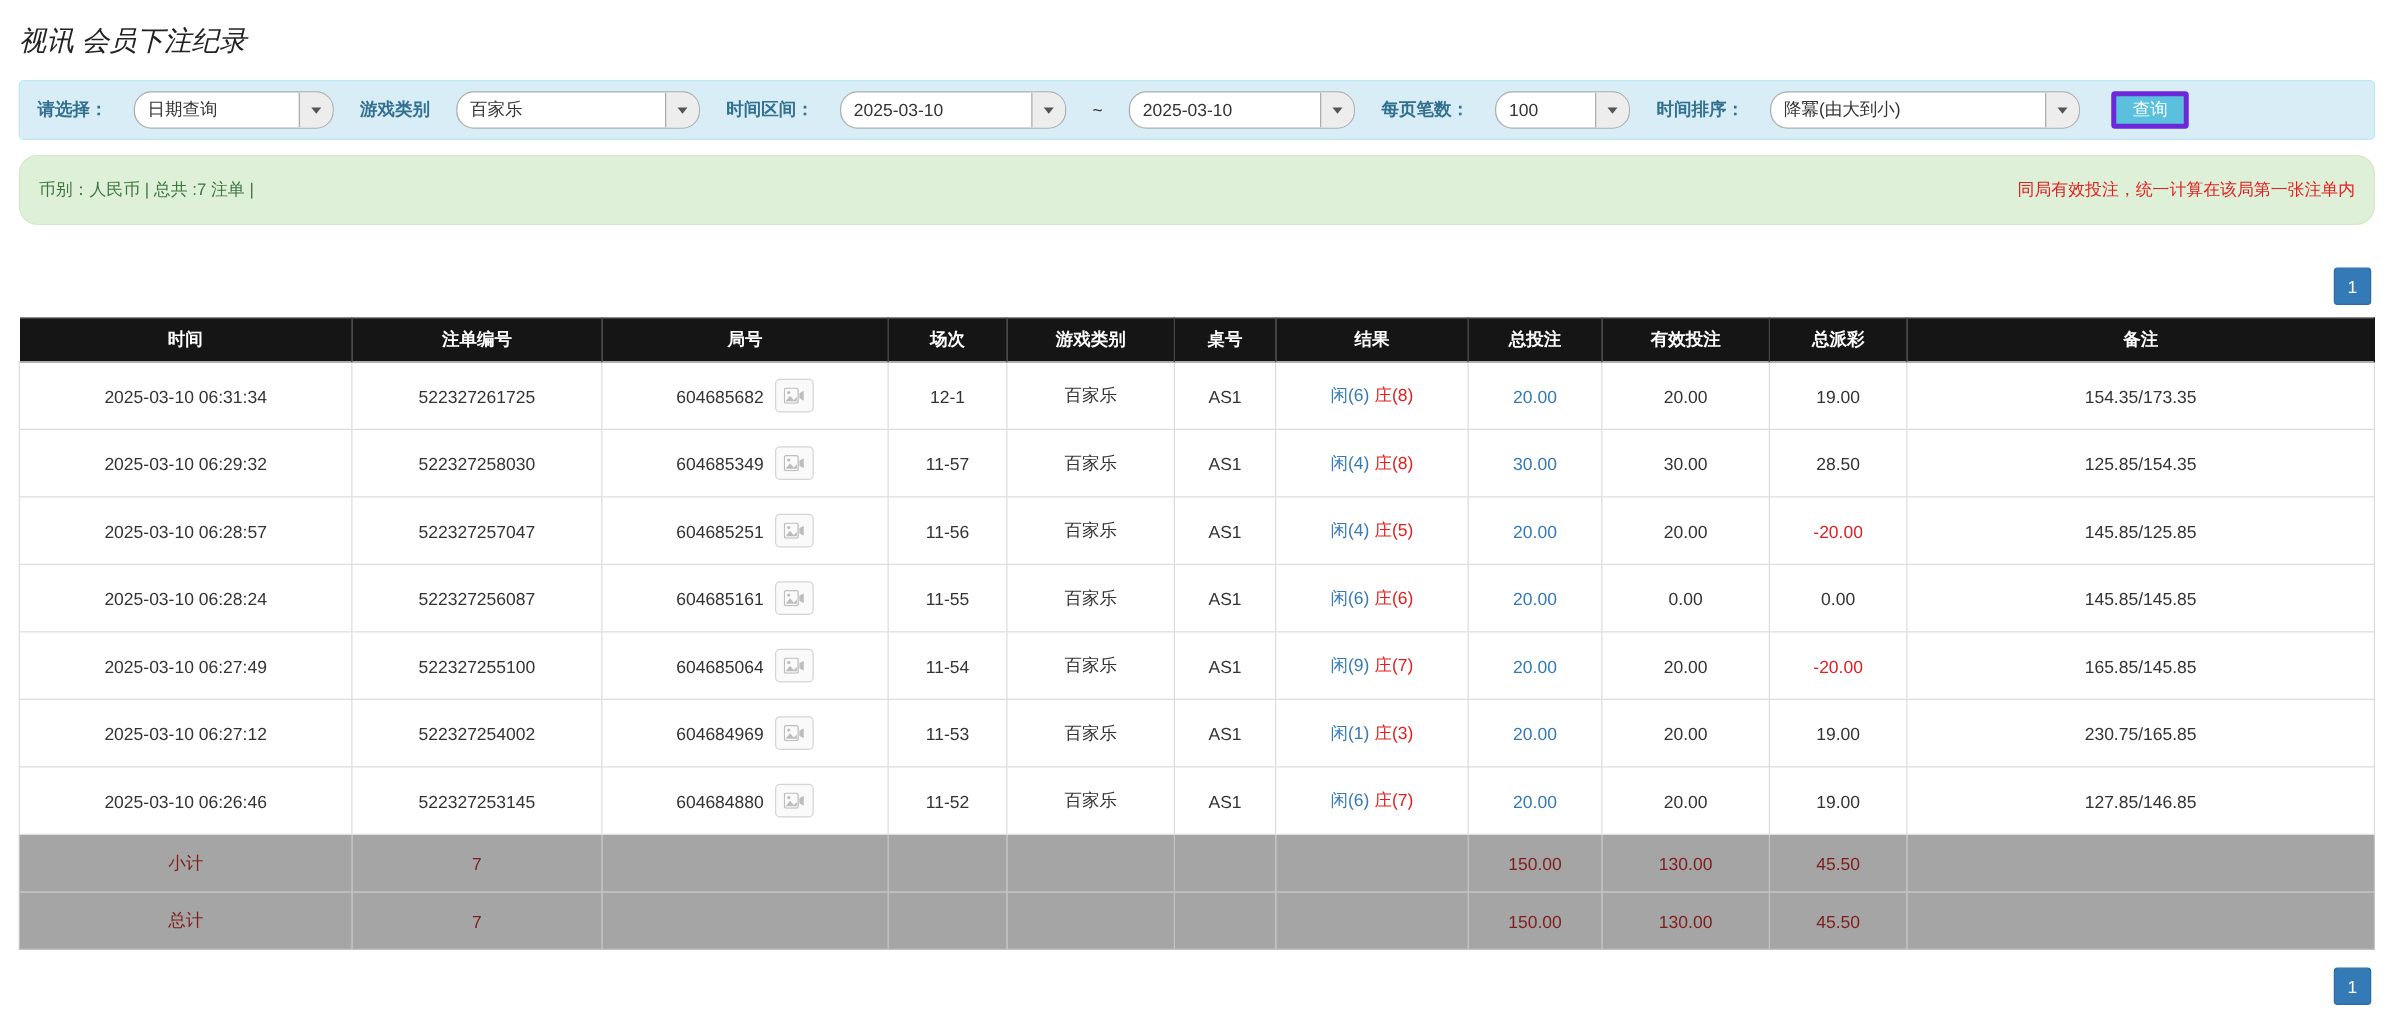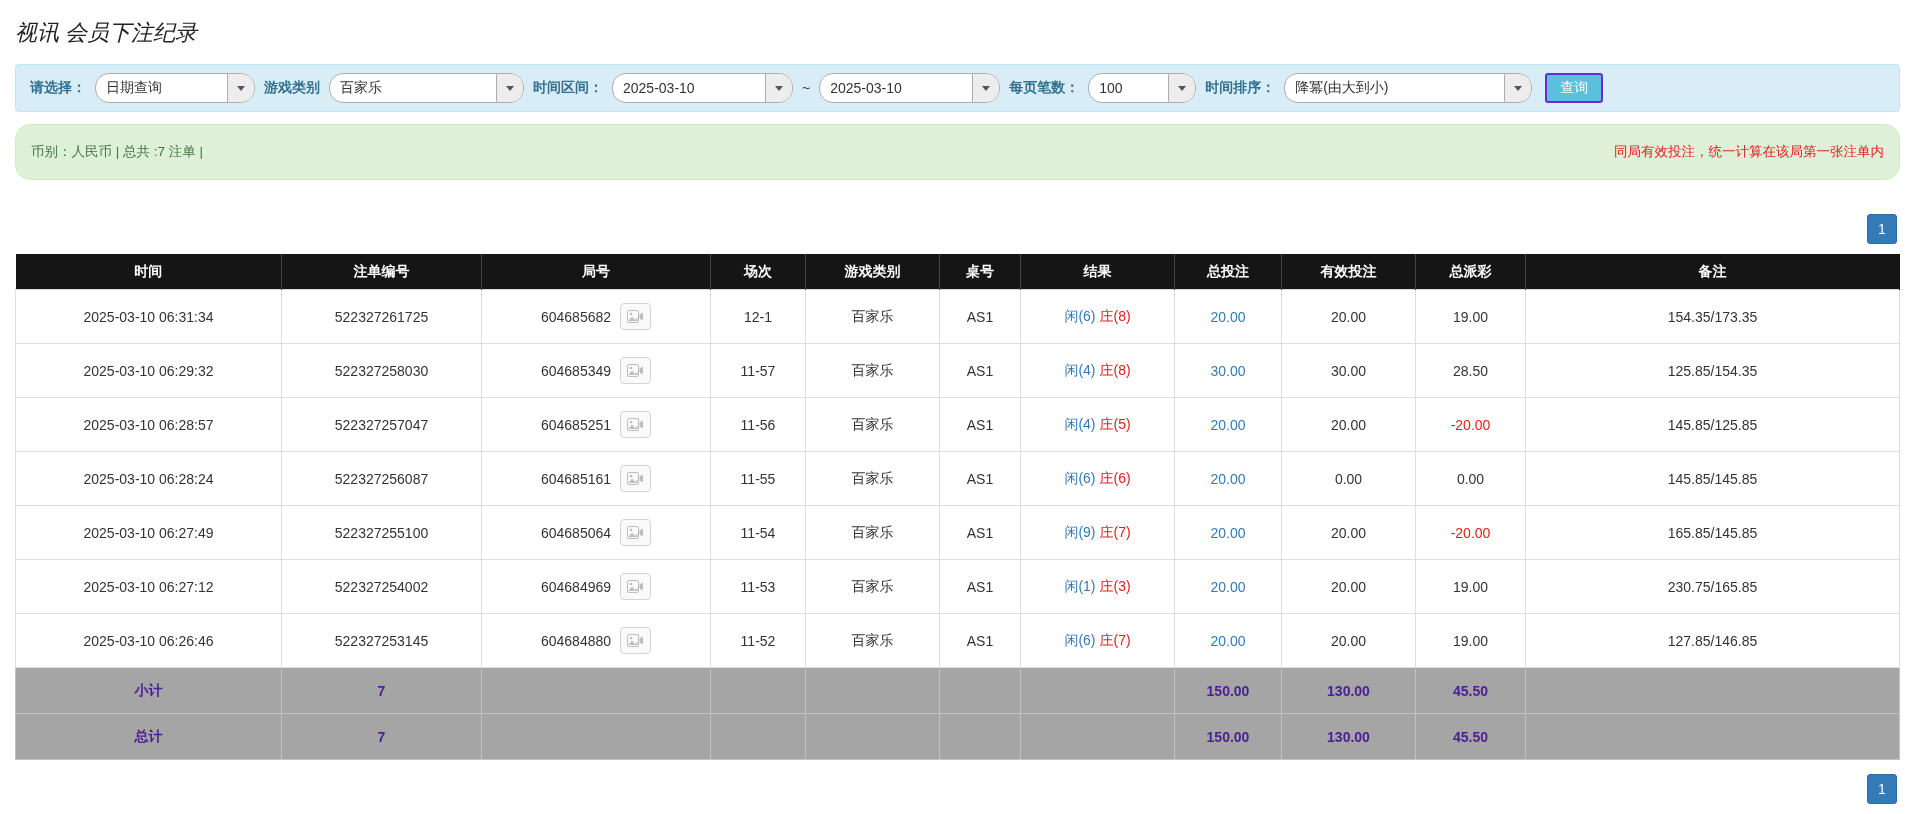--- a/index.html
+++ b/index.html
@@ -7,49 +7,49 @@
     --label_blue:#31708f; --summary_bg:#dff0d8; --summary_border:#d6e9c6; --summary_text:#3c763d;
     --alert_red:#e02020; --header_bg:#151515; --footer_bg:#a5a5a5; --player_blue:#337ab7;
     --banker_red:#e02020; --neg_red:#e02020; --link_blue:#337ab7;
   }
   *{box-sizing:border-box;}
   body{margin:0;background:#fff;color:#333;font-family:"Liberation Sans","DejaVu Sans",sans-serif;}
   .page{width:1915px;min-height:814px;padding:10px 15px 20px;}
   .title{font-size:22px;font-weight:normal;color:#222;margin:8px 0 16px 0;font-style:italic;}
 
   .filter-bar{background:var(--filter_bg);border:1px solid var(--filter_border);border-radius:4px;
-    padding:8px 14px;display:flex;align-items:center;gap:9px;height:48px;}
+    padding:8px 14px;display:flex;align-items:center;gap:21px;height:48px;}
   .flabel{color:var(--label_blue);font-weight:bold;font-size:14px;white-space:nowrap;}
   .combo{display:inline-flex;align-items:stretch;background:#fff;border:1px solid #adadad;border-radius:14px;
     height:30px;overflow:hidden;cursor:pointer;}
   .combo-value{padding:0 10px;display:flex;align-items:center;font-size:14px;color:#333;flex:1;white-space:nowrap;}
   .combo-btn{width:27px;border-left:1px solid #adadad;background:#ededed;display:flex;align-items:center;justify-content:center;cursor:pointer;}
   .caret{width:0;height:0;border-left:4px solid transparent;border-right:4px solid transparent;border-top:5px solid #555;}
   .w160{width:160px}.w195{width:195px}.w180{width:181px}.w118{width:108px}.w205{width:248px}
   .tilde{color:#333;font-size:14px;}
-  .btn-search{background:var(--info_button);border:2px solid #6d28d9;color:#fff;border-radius:3px;height:30px;
+  .btn-search{background:var(--info_button);border:4px solid #6d28d9;color:#fff;border-radius:3px;height:30px;
     padding:0 13px;font-size:14px;cursor:pointer;margin-left:4px;}
 
   .summary-bar{margin-top:12px;background:var(--summary_bg);border:1px solid var(--summary_border);border-radius:15px;
     padding:14px 15px;display:flex;justify-content:space-between;align-items:center;font-size:13.5px;height:56px;}
   .summary-left{color:var(--summary_text);}
   .summary-right{color:var(--alert_red);}
 
   .pager{display:flex;justify-content:flex-end;margin:34px 3px 10px 0;}
   .pager.bottom{margin:14px 3px 0 0;}
   .page-btn{min-width:30px;height:30px;background:var(--accent_blue);color:#fff;border:1px solid #2e6da4;
     border-radius:3px;font-size:14px;cursor:pointer;}
 
   table.bets{width:100%;border-collapse:collapse;table-layout:fixed;font-size:14px;}
   table.bets thead th{background:var(--header_bg);color:#fff;font-weight:bold;height:35px;
     border-right:1px solid #454545;border-top:1px solid var(--header_bg);text-align:center;}
   table.bets thead th:last-child{border-right:1px solid var(--header_bg);}
   table.bets tbody td{border:1px solid #ddd;height:54px;text-align:center;vertical-align:middle;background:#fff;
     overflow:hidden;white-space:nowrap;}
-  table.bets tfoot td{background:var(--footer_bg);color:#4c1d95;font-weight:bold;height:46px;text-align:center;
+  table.bets tfoot td{background:var(--footer_bg);color:#7f1d1d;font-weight:normal;height:46px;text-align:center;
     border:1px solid #c2c2c2;}
   .neg{color:var(--neg_red);}
   .player{color:var(--player_blue);}
   .banker{color:var(--banker_red);margin-left:4px;}
   .bet-link{color:var(--link_blue);text-decoration:none;cursor:pointer;}
   .round-num{display:inline-block;vertical-align:middle;}
   .icon-btn{width:31px;height:27px;margin-left:9px;border:1px solid #d4d4d4;border-radius:4px;background:#fafafa;
     display:inline-flex;align-items:center;justify-content:center;vertical-align:middle;cursor:pointer;padding:0;}
 </style>
 </head>

